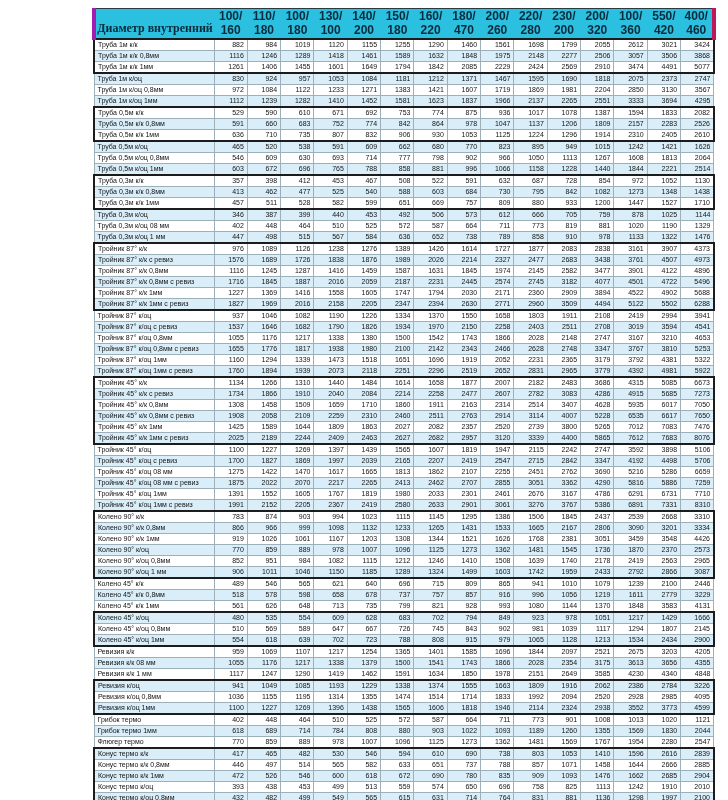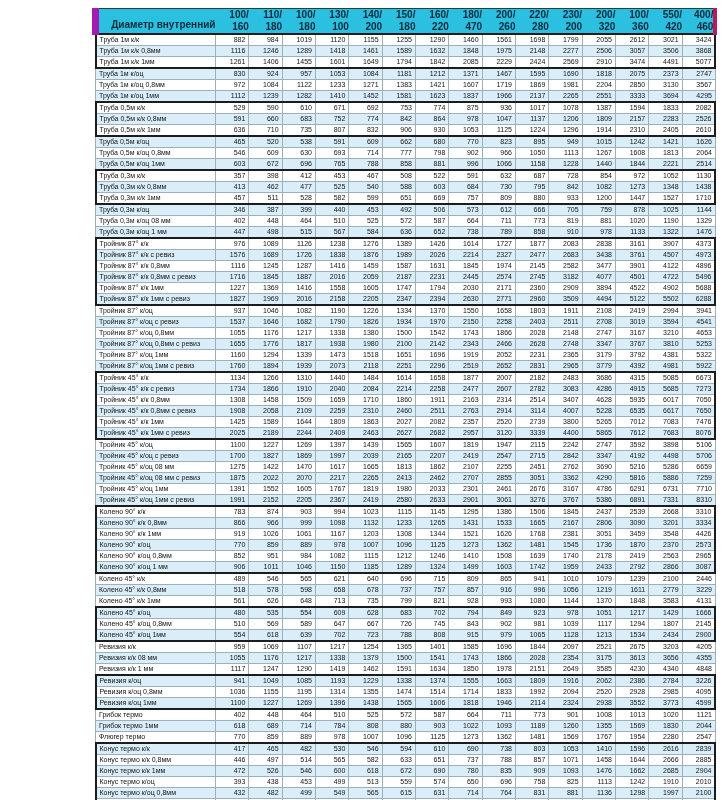--- a/index.html
+++ b/index.html
@@ -8,29 +8,30 @@
     font-family:"Liberation Sans", sans-serif; overflow:hidden;
   }
   table.price {
     position:absolute; left:92px; top:8px; width:620px;
     border-collapse:collapse; table-layout:fixed;
   }
   
   thead th {
     background:var(--header-bg,#2bbfe0);
     color:var(--header-text,#0a2b3b);
-    font-size:10px; font-weight:bold; line-height:1.2;
-    text-align:right; vertical-align:middle;
+    font-size:12px; font-weight:bold; line-height:1.2;
+    text-align:center; vertical-align:middle;
     white-space:pre-line; height:22px;
     border-top:1px solid #2a3a42; border-bottom:1px solid #2a3a42;
     padding:0;
   }
   thead th.corner {
     vertical-align:bottom; padding-bottom:2px;
-    border-left:7px solid #a21caf;
+    border-left:4px solid #a21caf;
+    font-family:Liberation Serif, serif;
   }
   thead th.last { border-right:4px solid #be185d; }
   
   tbody tr { height:10.8px; }
   tbody th, tbody td {
     border:1px solid var(--grid,#9db0ba);
     font-size:7px; font-weight:normal; color:#141414;
     padding:0; line-height:10px; overflow:hidden; white-space:nowrap;
   }
   tbody th.rlabel { text-align:left; padding-left:3px; }

